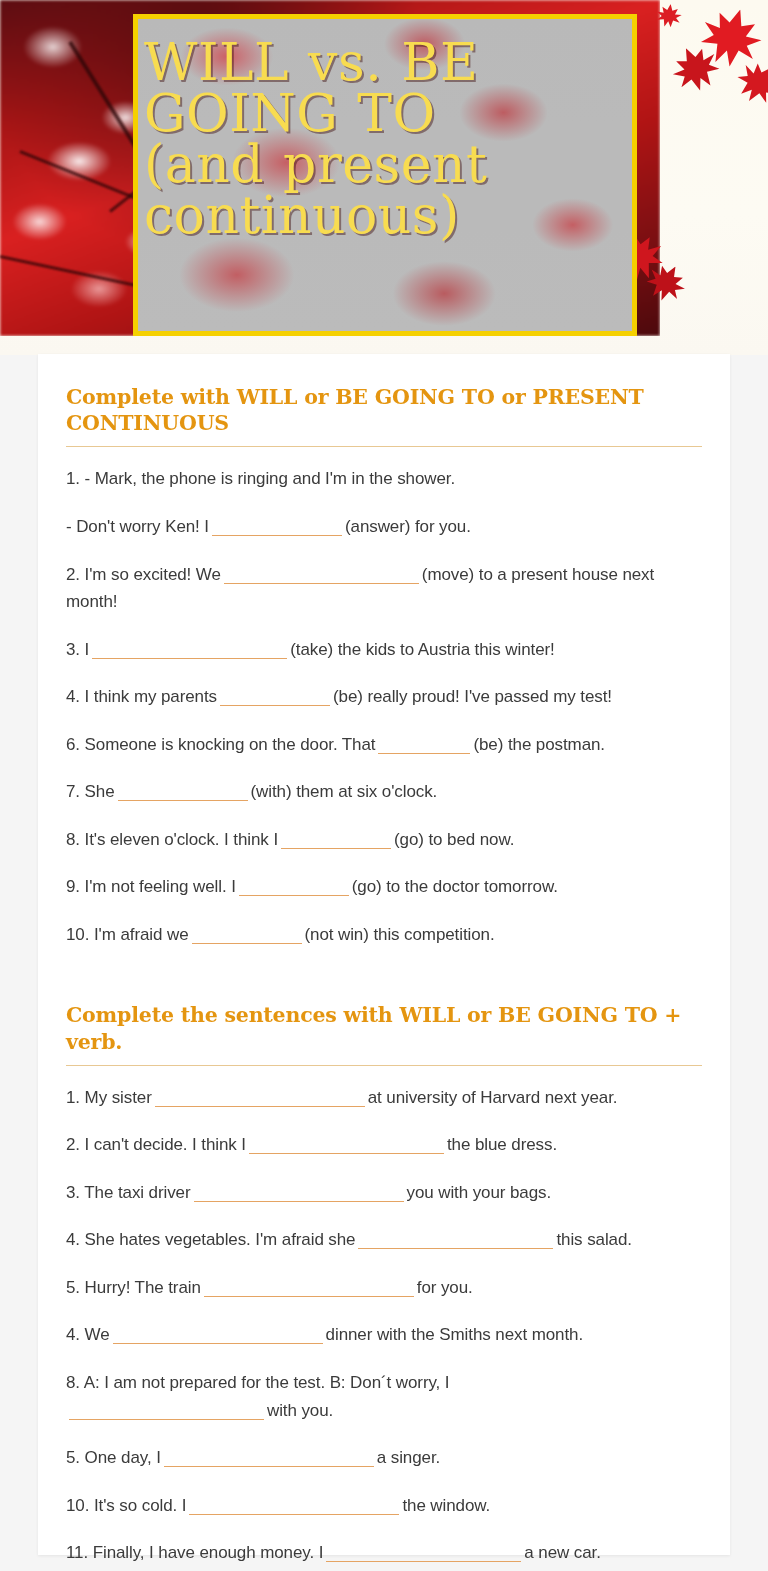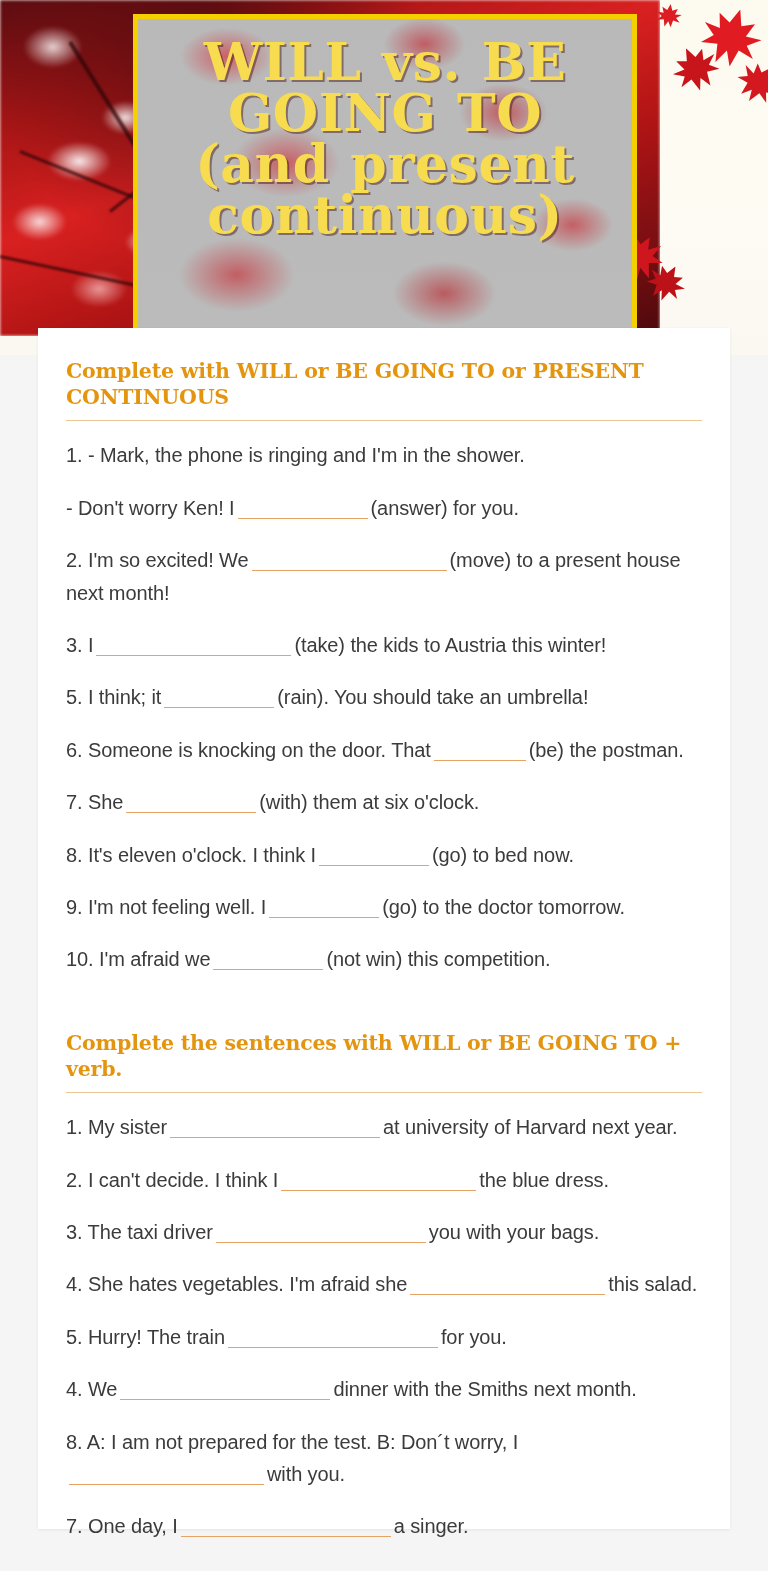--- a/index.html
+++ b/index.html
@@ -89,36 +89,36 @@
       radial-gradient(ellipse 70px 46px at 88% 66%, #cc1e26 0%, #cc1e2600 58%),
       linear-gradient(180deg,#b9b9b9 0%, #bcbcbc 100%);
   }
   .title-frame .frame-tint {
     position: absolute; inset: 0;
     background: rgba(186,186,186,0.42);
   }
   .title-text {
     position: absolute;
     left: 0; right: 0; top: 18px;
-    text-align: center;
+    text-align: left;
     font-family: "DejaVu Serif", serif;
-    font-weight: bold;
+    font-weight: normal;
     font-size: 52px;
     line-height: 0.98;
     letter-spacing: 0.5px;
     color: #F8DC50;
     text-shadow: 2px 2px 0 rgba(60,10,10,.45);
     padding: 0 6px;
     word-spacing: 2px;
   }
 
   
   .card {
     position: absolute;
-    left: 38px; top: 328px;
+    left: 38px; top: 354px;
     width: 692px; height: 1201px;
     background: #ffffff;
     box-shadow: 0 1px 3px rgba(0,0,0,.07);
   }
   .card-inner { padding: 30px 28px 0 28px; }
 
   .section { margin-bottom: 4px; }
   .section + .section { margin-top: 54px; }
 
   .section-title {
@@ -130,21 +130,21 @@
     letter-spacing: -0.2px;
     margin: 0 0 10px 0;
   }
   .rule {
     height: 1px;
     background: #e8c893;
     margin: 0 0 18px 0;
   }
 
   .q {
-    font-size: 20px;
+    font-size: 17px;
     line-height: 1.62;
     color: #3b3b3b;
     margin: 0 0 20px 0;
     letter-spacing: -0.1px;
   }
   .q:last-child { margin-bottom: 11px; }
 
   .blank {
     display: inline-block;
     border-bottom: 1.6px solid #E3A濃;
@@ -198,37 +198,38 @@
 
   <div class="card">
     <div class="card-inner" id="sections-root">
         <div class="section">
           <div class="section-title">Complete with WILL or BE GOING TO or PRESENT CONTINUOUS</div>
           <div class="rule"></div>
           <p class="q"><span>1. - Mark, the phone is ringing and I'm in the shower.</span></p>
           <p class="q"><span>- Don't worry Ken! I</span><span class="blank b-lg"></span><span>(answer) for you.</span></p>
           <p class="q"><span>2. I'm so excited! We</span><span class="blank b-3xl"></span><span>(move) to a present house next month!</span></p>
           <p class="q"><span>3. I</span><span class="blank b-3xl"></span><span>(take) the kids to Austria this winter!</span></p>
-          <p class="q"><span>5. I think; it</span><span class="blank b-md"></span><span>(rain). You should take an umbrella!</span></p>
+          <p class="q"><span>4. I think my parents</span><span class="blank b-md"></span><span>(be) really proud! I've passed my test!</span></p>
           <p class="q"><span>6. Someone is knocking on the door. That</span><span class="blank b-sm"></span><span>(be) the postman.</span></p>
           <p class="q"><span>7. She</span><span class="blank b-lg"></span><span>(with) them at six o'clock.</span></p>
           <p class="q"><span>8. It's eleven o'clock. I think I</span><span class="blank b-md"></span><span>(go) to bed now.</span></p>
           <p class="q"><span>9. I'm not feeling well. I</span><span class="blank b-md"></span><span>(go) to the doctor tomorrow.</span></p>
           <p class="q"><span>10. I'm afraid we</span><span class="blank b-md"></span><span>(not win) this competition.</span></p>
         </div>
         <div class="section">
           <div class="section-title">Complete the sentences with WILL or BE GOING TO + verb.</div>
           <div class="rule"></div>
           <p class="q"><span>1. My sister</span><span class="blank b-4xl"></span><span>at university of Harvard next year.</span></p>
           <p class="q"><span>2. I can't decide. I think I</span><span class="blank b-3xl"></span><span>the blue dress.</span></p>
           <p class="q"><span>3. The taxi driver</span><span class="blank b-4xl"></span><span>you with your bags.</span></p>
           <p class="q"><span>4. She hates vegetables. I'm afraid she</span><span class="blank b-3xl"></span><span>this salad.</span></p>
           <p class="q"><span>5. Hurry! The train</span><span class="blank b-4xl"></span><span>for you.</span></p>
           <p class="q"><span>4. We</span><span class="blank b-4xl"></span><span>dinner with the Smiths next month.</span></p>
           <p class="q"><span>8. A: I am not prepared for the test. B: Don´t worry, I</span><br><span class="blank b-3xl"></span><span>with you.</span></p>
-          <p class="q"><span>7. One day, I</span><span class="blank b-4xl"></span><span>a singer.</span></p>
+          <p class="q"><span>5. One day, I</span><span class="blank b-4xl"></span><span>a singer.</span></p>
+          <p class="q"><span>10. It's so cold. I</span><span class="blank b-4xl"></span><span>the window.</span></p>
           <p class="q"><span>11. Finally, I have enough money. I</span><span class="blank b-3xl"></span><span>a new car.</span></p>
         </div>
       </div>
 
   </div>
 
 </div>
 
 </body></html>

